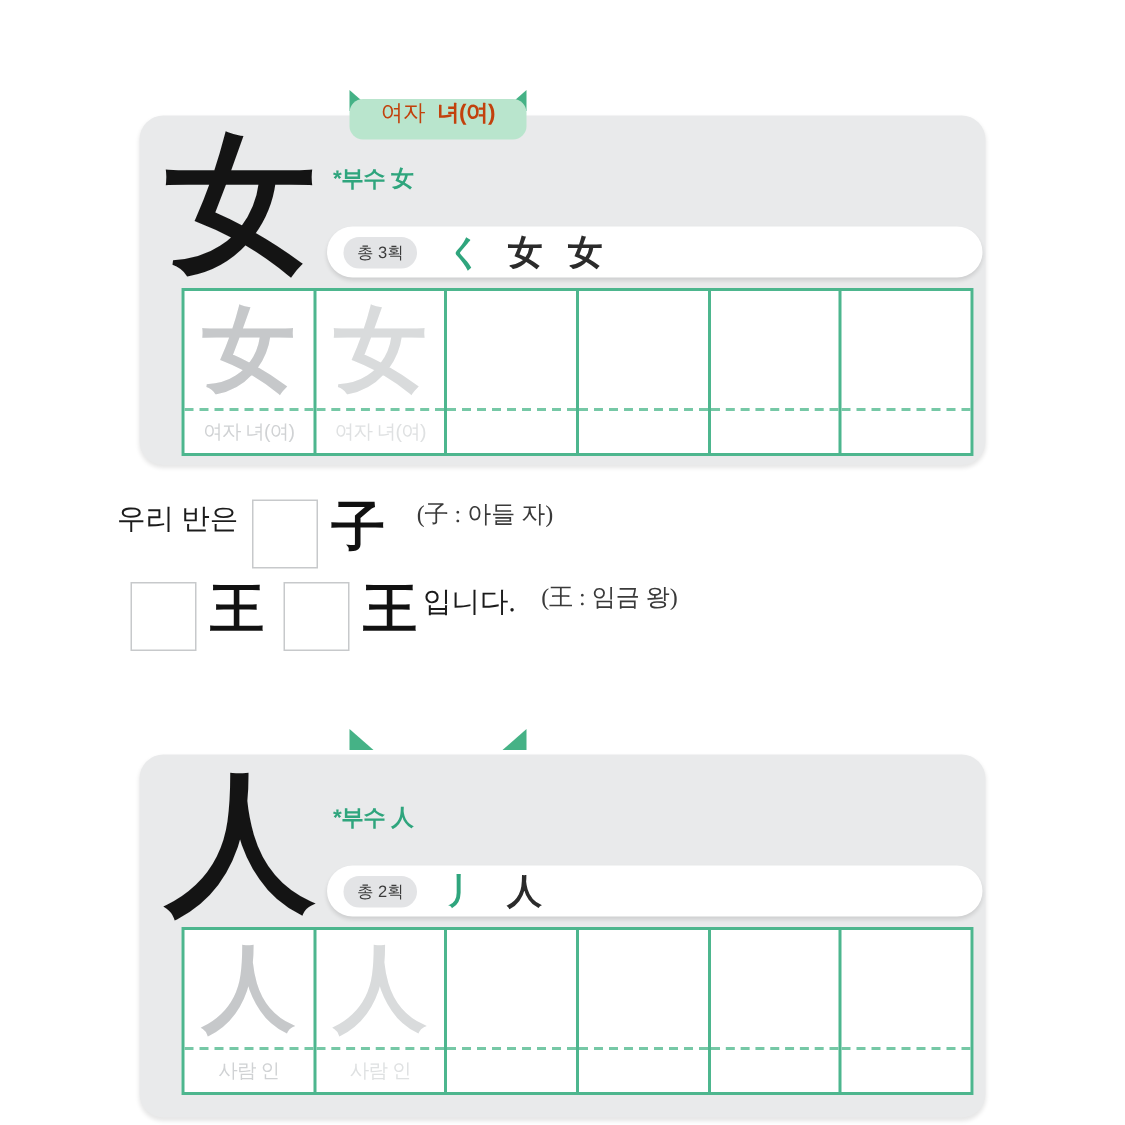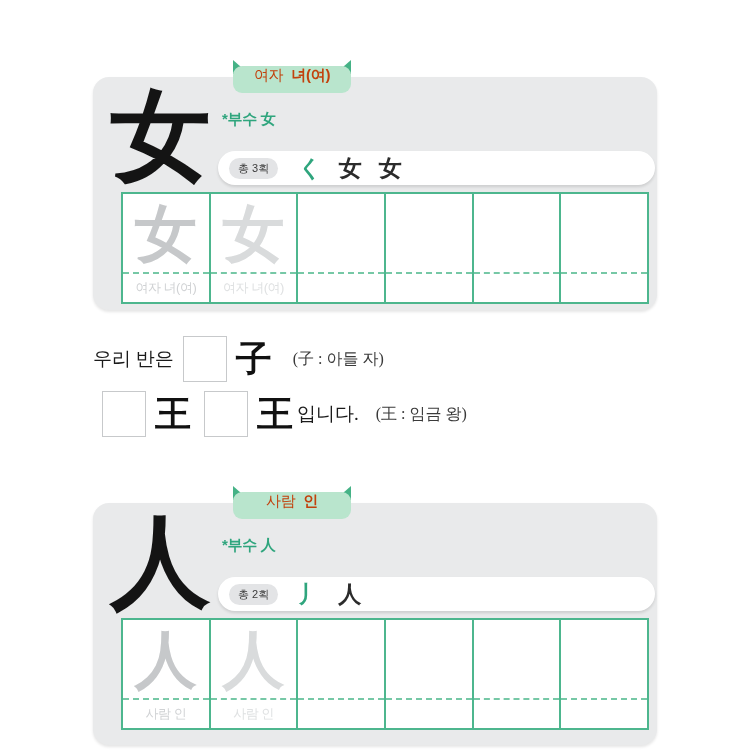--- a/index.html
+++ b/index.html
@@ -76,22 +76,22 @@
     position:absolute; left:0; right:0; bottom:0; height:30px;
     border-top:2px dashed #76c8a6;
     display:flex; align-items:center; justify-content:center;
   }
   .glabel { font-size:13px; letter-spacing:-0.5px; }
   .glabel-1 { color:#d0d2d4; }
   .glabel-2 { color:#dfe1e2; }
 
   
   .sentence {
-    position:absolute; left:93px; height:52px;
-    display:flex; align-items:center;
+    position:absolute; left:78px; height:52px;
+    display:flex; 
     font-family:"Liberation Serif","DejaVu Serif",serif;
     font-size:19px; color:#1b1b1b; white-space:nowrap;
   }
   .sent-1 { top:333px; }
   .sent-2 { top:388px; }
   .blank-box {
     display:inline-block; width:44px; height:46px;
     background:#ffffff; border:1.5px solid #c7c9cb; margin:0 9px;
   }
   .hanja {
@@ -167,24 +167,20 @@
     <span class="blank-box"></span>
     <span class="hanja">王</span>
     <span>입니다.</span>
     <span class="gloss">(王 : 임금 왕)</span>
   </div>
 
   <div class="section sec-bottom">
     <div class="tab">
       <span class="tri tri-l"></span>
       <span class="tri tri-r"></span>
-      <span class="tab-body">
-        <span>사람</span>
-        <span class="tab-bold">인</span>
-      </span>
     </div>
     <div class="card card-bottom">
       <div class="big-char">人</div>
       <div class="radical">*부수 人</div>
       <div class="stroke-pill">
         <span class="stroke-badge">총 2획</span>
         <span class="strokes">
           <span class="stroke-first">丿</span>
           <span>人</span>
           <span></span>

